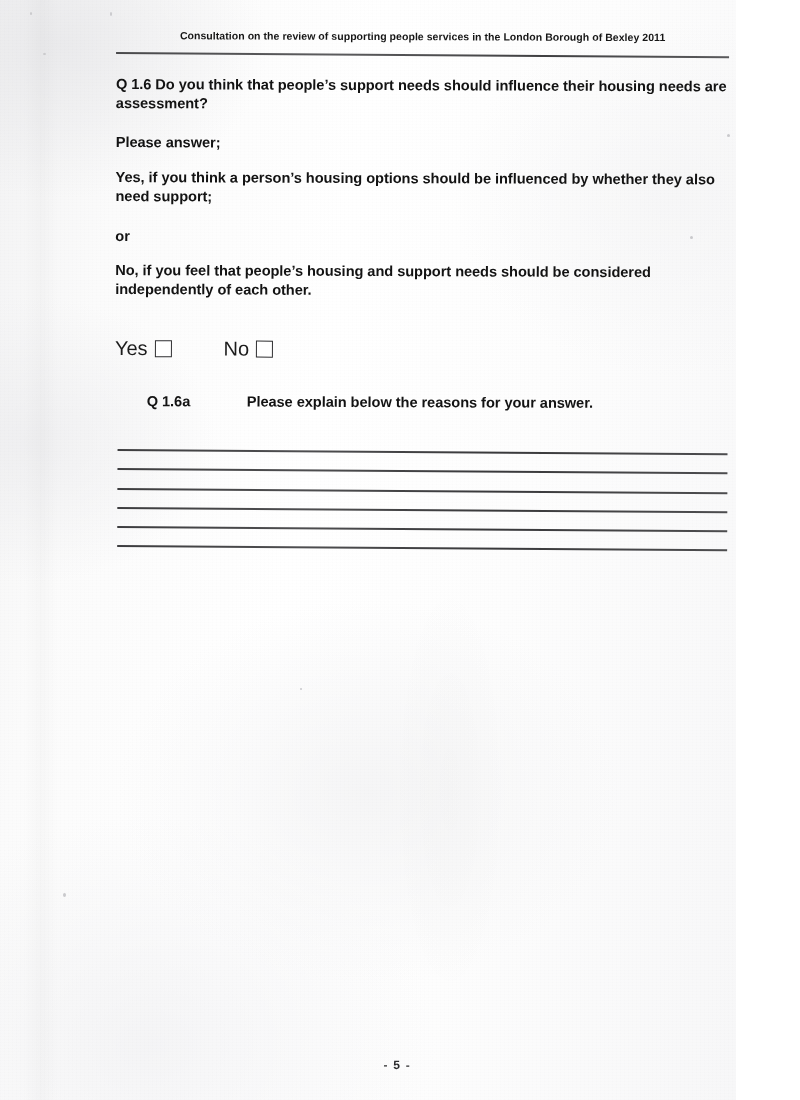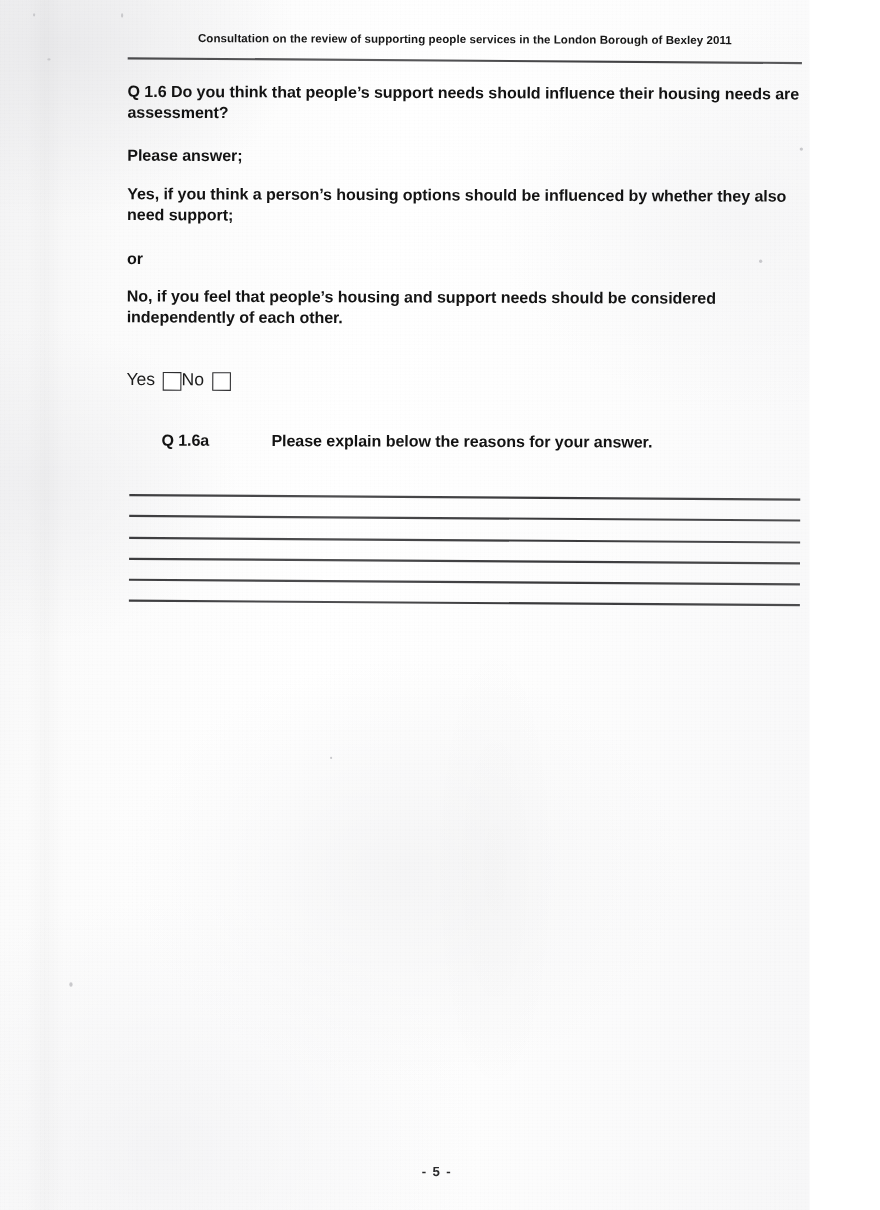--- a/index.html
+++ b/index.html
@@ -103,30 +103,30 @@
   .block.or       { top: 228px; }
   .block.no-expl  { top: 262px; }
 
   
   .choice-row {
     position: absolute;
     left: 115px;
     top: 339px;
     display: flex;
     align-items: center;
-    font-size: 16px;
+    font-size: 20px;
     font-weight: normal;
     color: #1c1c1c;
   }
   .choice {
     display: flex;
     align-items: center;
     gap: 7px;
   }
-  .choice + .choice { }
+  .choice + .choice { margin-left: 52px; }
   .choice-label { line-height: 1; padding-bottom: 1px; }
   .checkbox {
     width: 17px;
     height: 17px;
     border: 1.6px solid #2e2e30;
     background: #ffffff;
     box-sizing: border-box;
     position: relative;
   }
   .checkbox::after {

